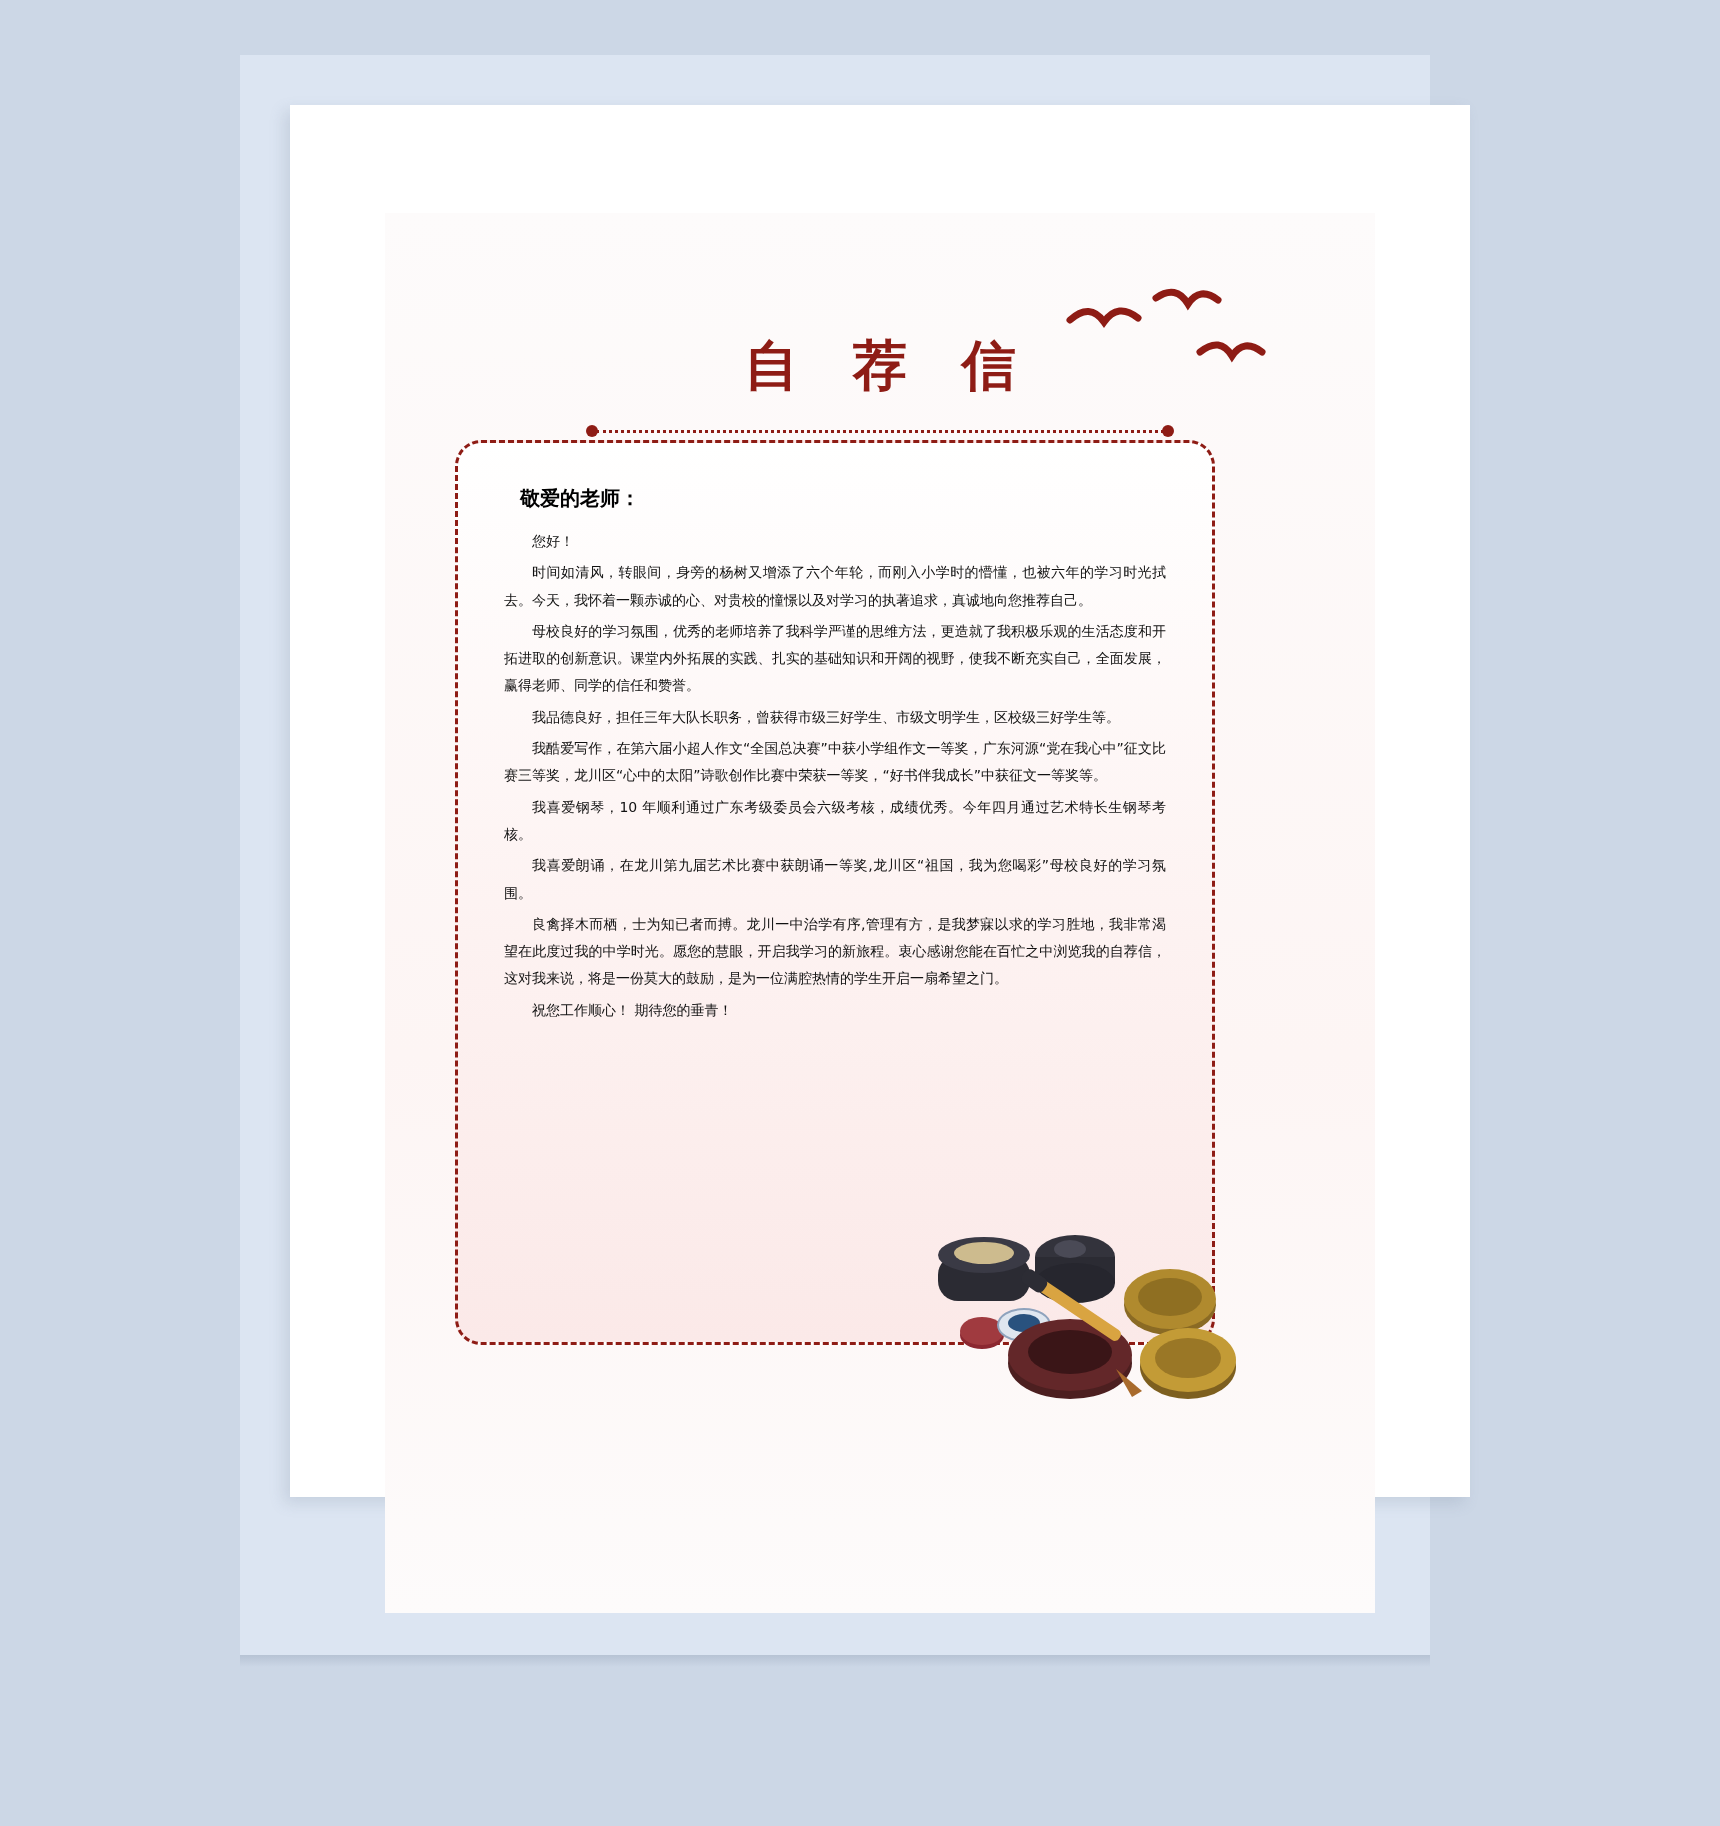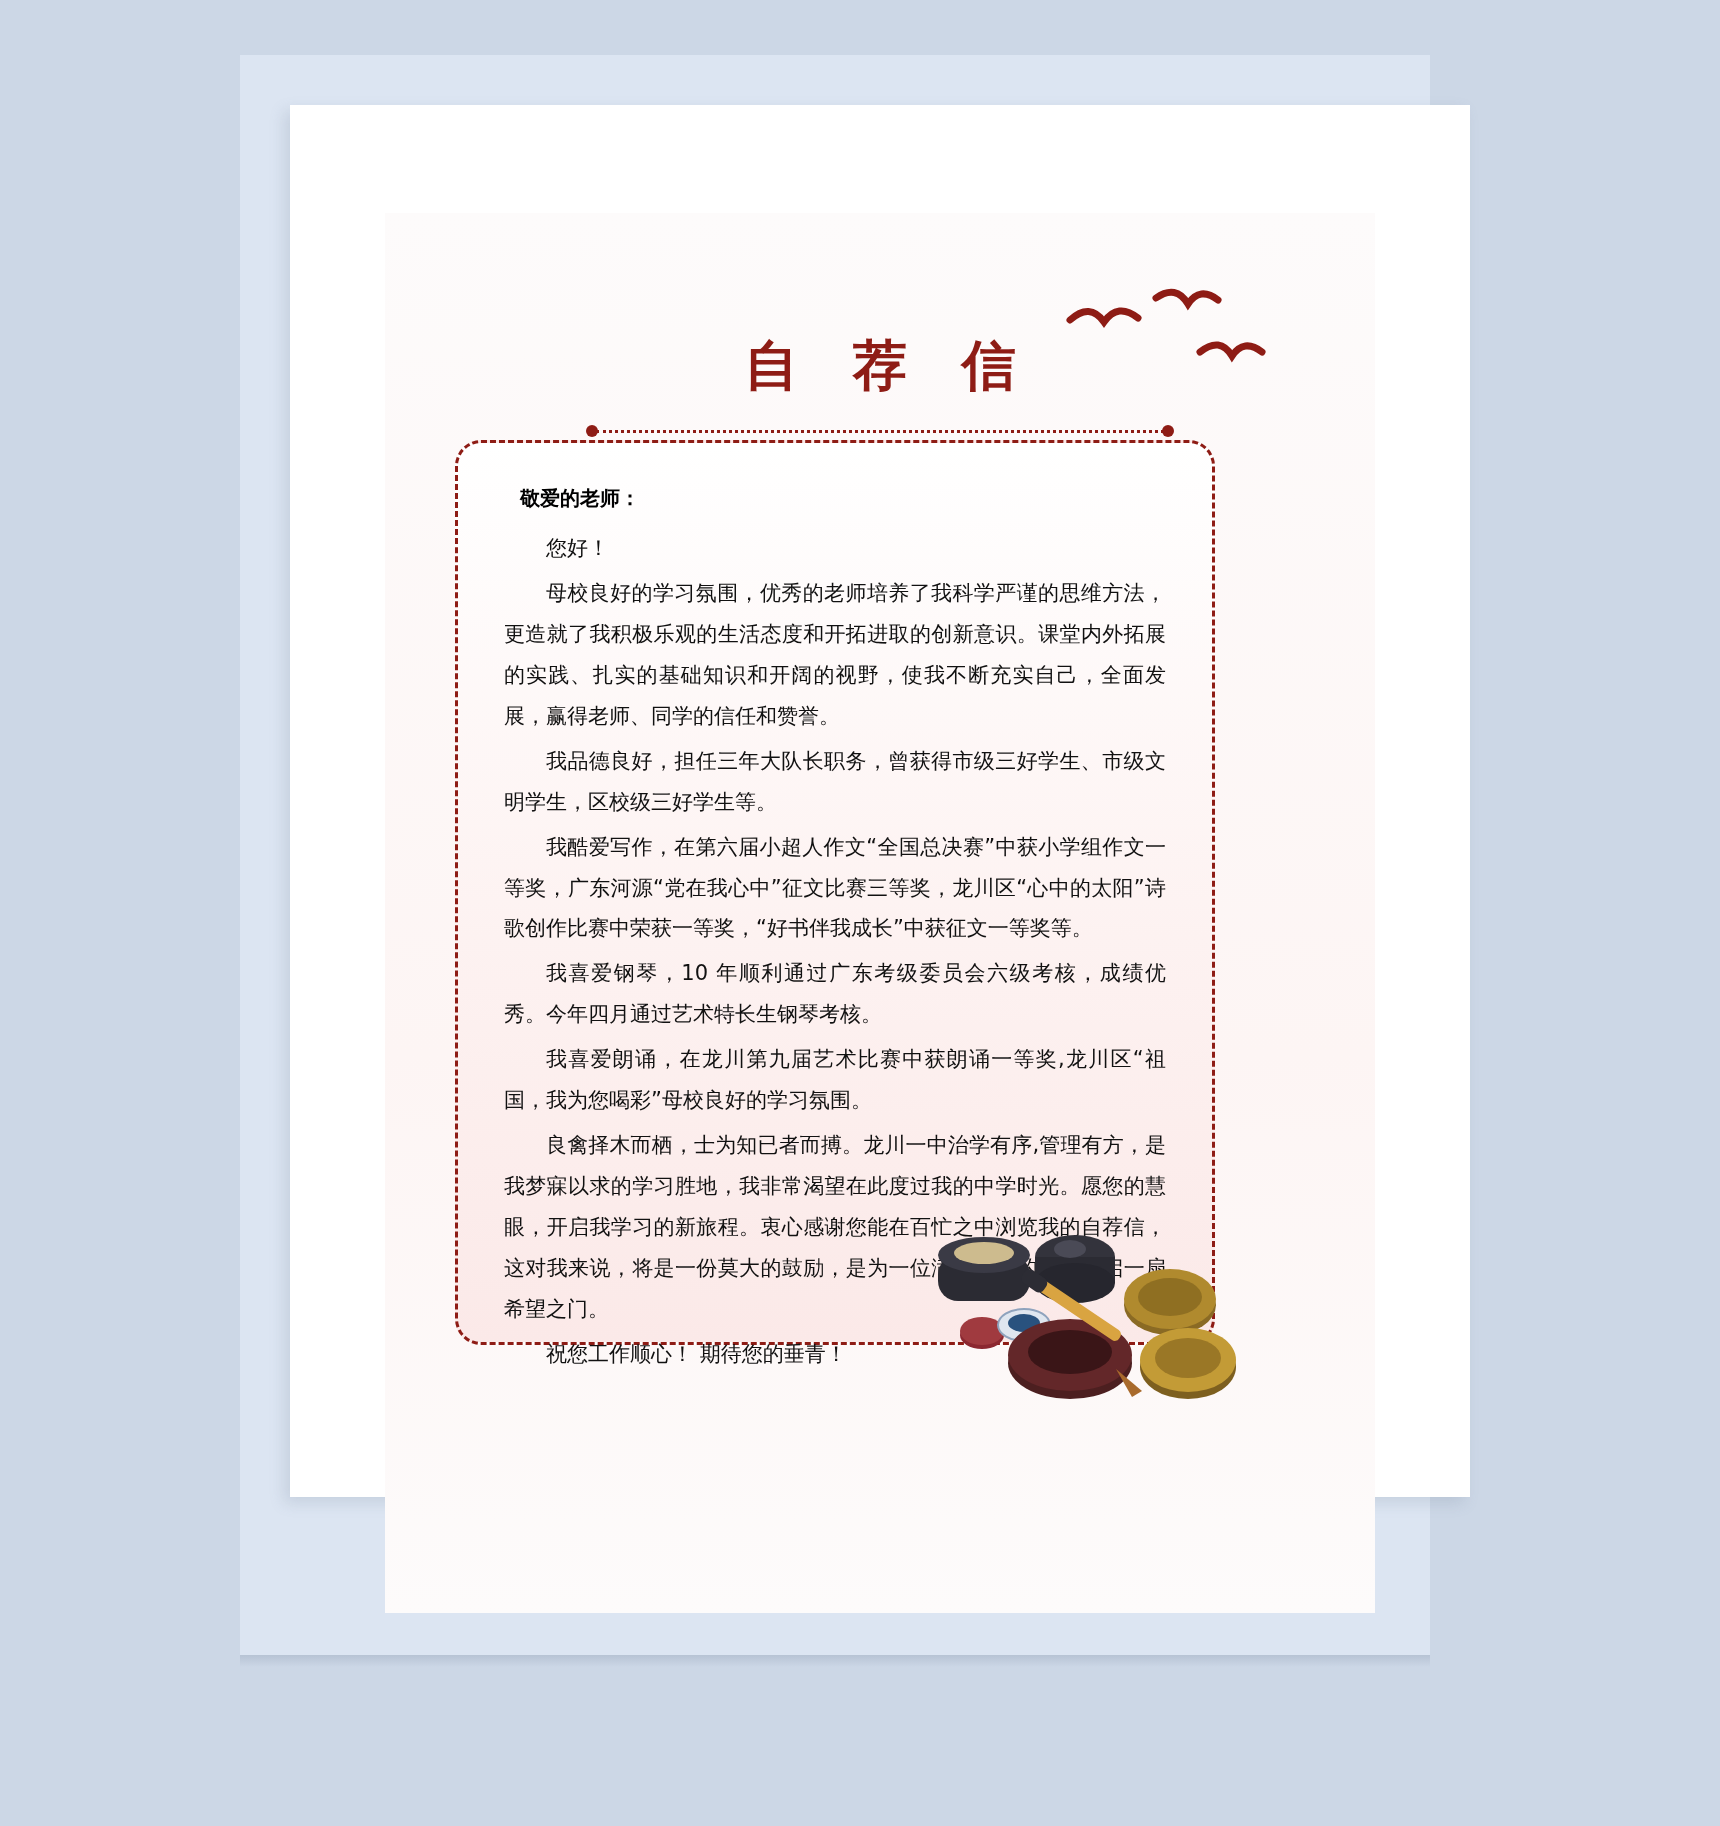--- a/index.html
+++ b/index.html
@@ -113,21 +113,21 @@
     padding: 42px 46px 20px 46px;
   }
   .salutation {
     font-size: 20px;
     font-weight: bold;
     color: #000;
     margin: 0 0 16px 16px;
     font-family: "DejaVu Sans", "Liberation Sans", sans-serif;
   }
   .para {
-    font-size: 21px;
+    font-size: 14px;
     line-height: 1.95;
     color: #111;
     margin: 0 0 4px 0;
     text-indent: 2em;
     text-align: justify;
     font-family: "DejaVu Sans", "Liberation Sans", sans-serif;
   }
 
   
   .ink-art {
@@ -172,20 +172,21 @@
   <div class="title-rule">
     <div class="dot-end dot-left"></div>
     <div class="dots"></div>
     <div class="dot-end dot-right"></div>
   </div>
 
   <div class="letter-box">
     <div class="letter-inner">
       <div class="salutation">敬爱的老师：</div>
       <p class="para">您好！</p>
+      <p class="para">时间如清风，转眼间，身旁的杨树又增添了六个年轮，而刚入小学时的懵懂，也被六年的学习时光拭去。今天，我怀着一颗赤诚的心、对贵校的憧憬以及对学习的执著追求，真诚地向您推荐自己。</p>
       <p class="para">母校良好的学习氛围，优秀的老师培养了我科学严谨的思维方法，更造就了我积极乐观的生活态度和开拓进取的创新意识。课堂内外拓展的实践、扎实的基础知识和开阔的视野，使我不断充实自己，全面发展，赢得老师、同学的信任和赞誉。</p>
       <p class="para">我品德良好，担任三年大队长职务，曾获得市级三好学生、市级文明学生，区校级三好学生等。</p>
       <p class="para">我酷爱写作，在第六届小超人作文“全国总决赛”中获小学组作文一等奖，广东河源“党在我心中”征文比赛三等奖，龙川区“心中的太阳”诗歌创作比赛中荣获一等奖，“好书伴我成长”中获征文一等奖等。</p>
       <p class="para">我喜爱钢琴，10 年顺利通过广东考级委员会六级考核，成绩优秀。今年四月通过艺术特长生钢琴考核。</p>
       <p class="para">我喜爱朗诵，在龙川第九届艺术比赛中获朗诵一等奖,龙川区“祖国，我为您喝彩”母校良好的学习氛围。</p>
       <p class="para">良禽择木而栖，士为知已者而搏。龙川一中治学有序,管理有方，是我梦寐以求的学习胜地，我非常渴望在此度过我的中学时光。愿您的慧眼，开启我学习的新旅程。衷心感谢您能在百忙之中浏览我的自荐信，这对我来说，将是一份莫大的鼓励，是为一位满腔热情的学生开启一扇希望之门。</p>
       <p class="para">祝您工作顺心！ 期待您的垂青！</p>
     </div>
   </div>
 

